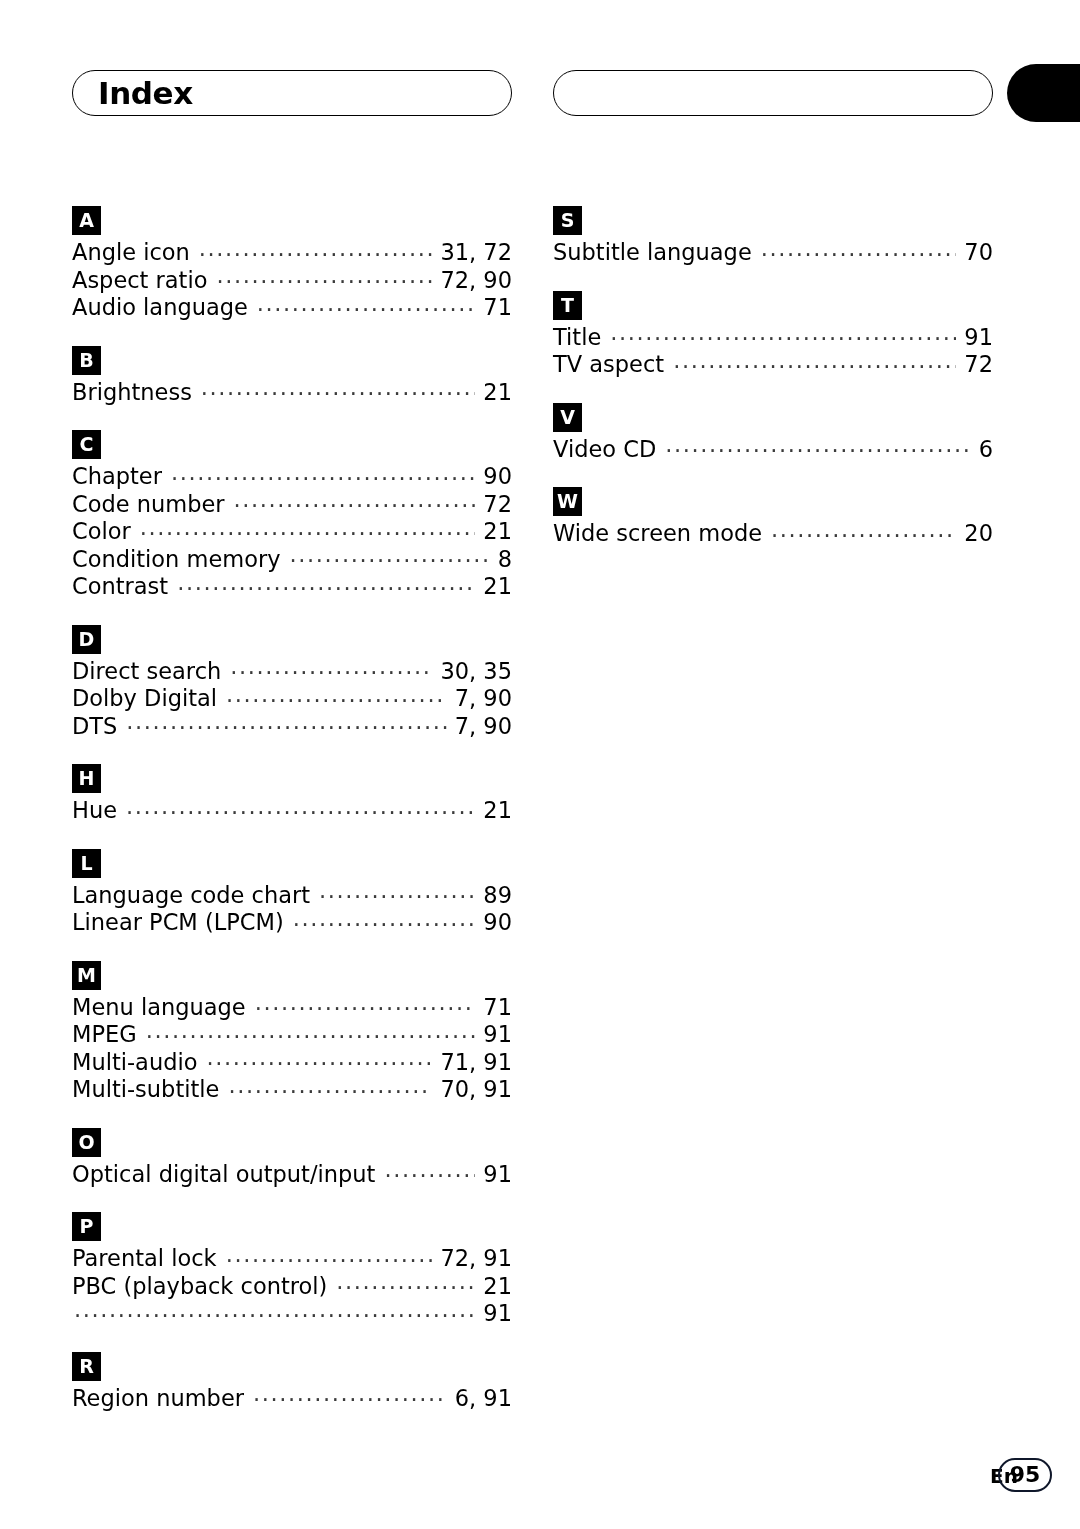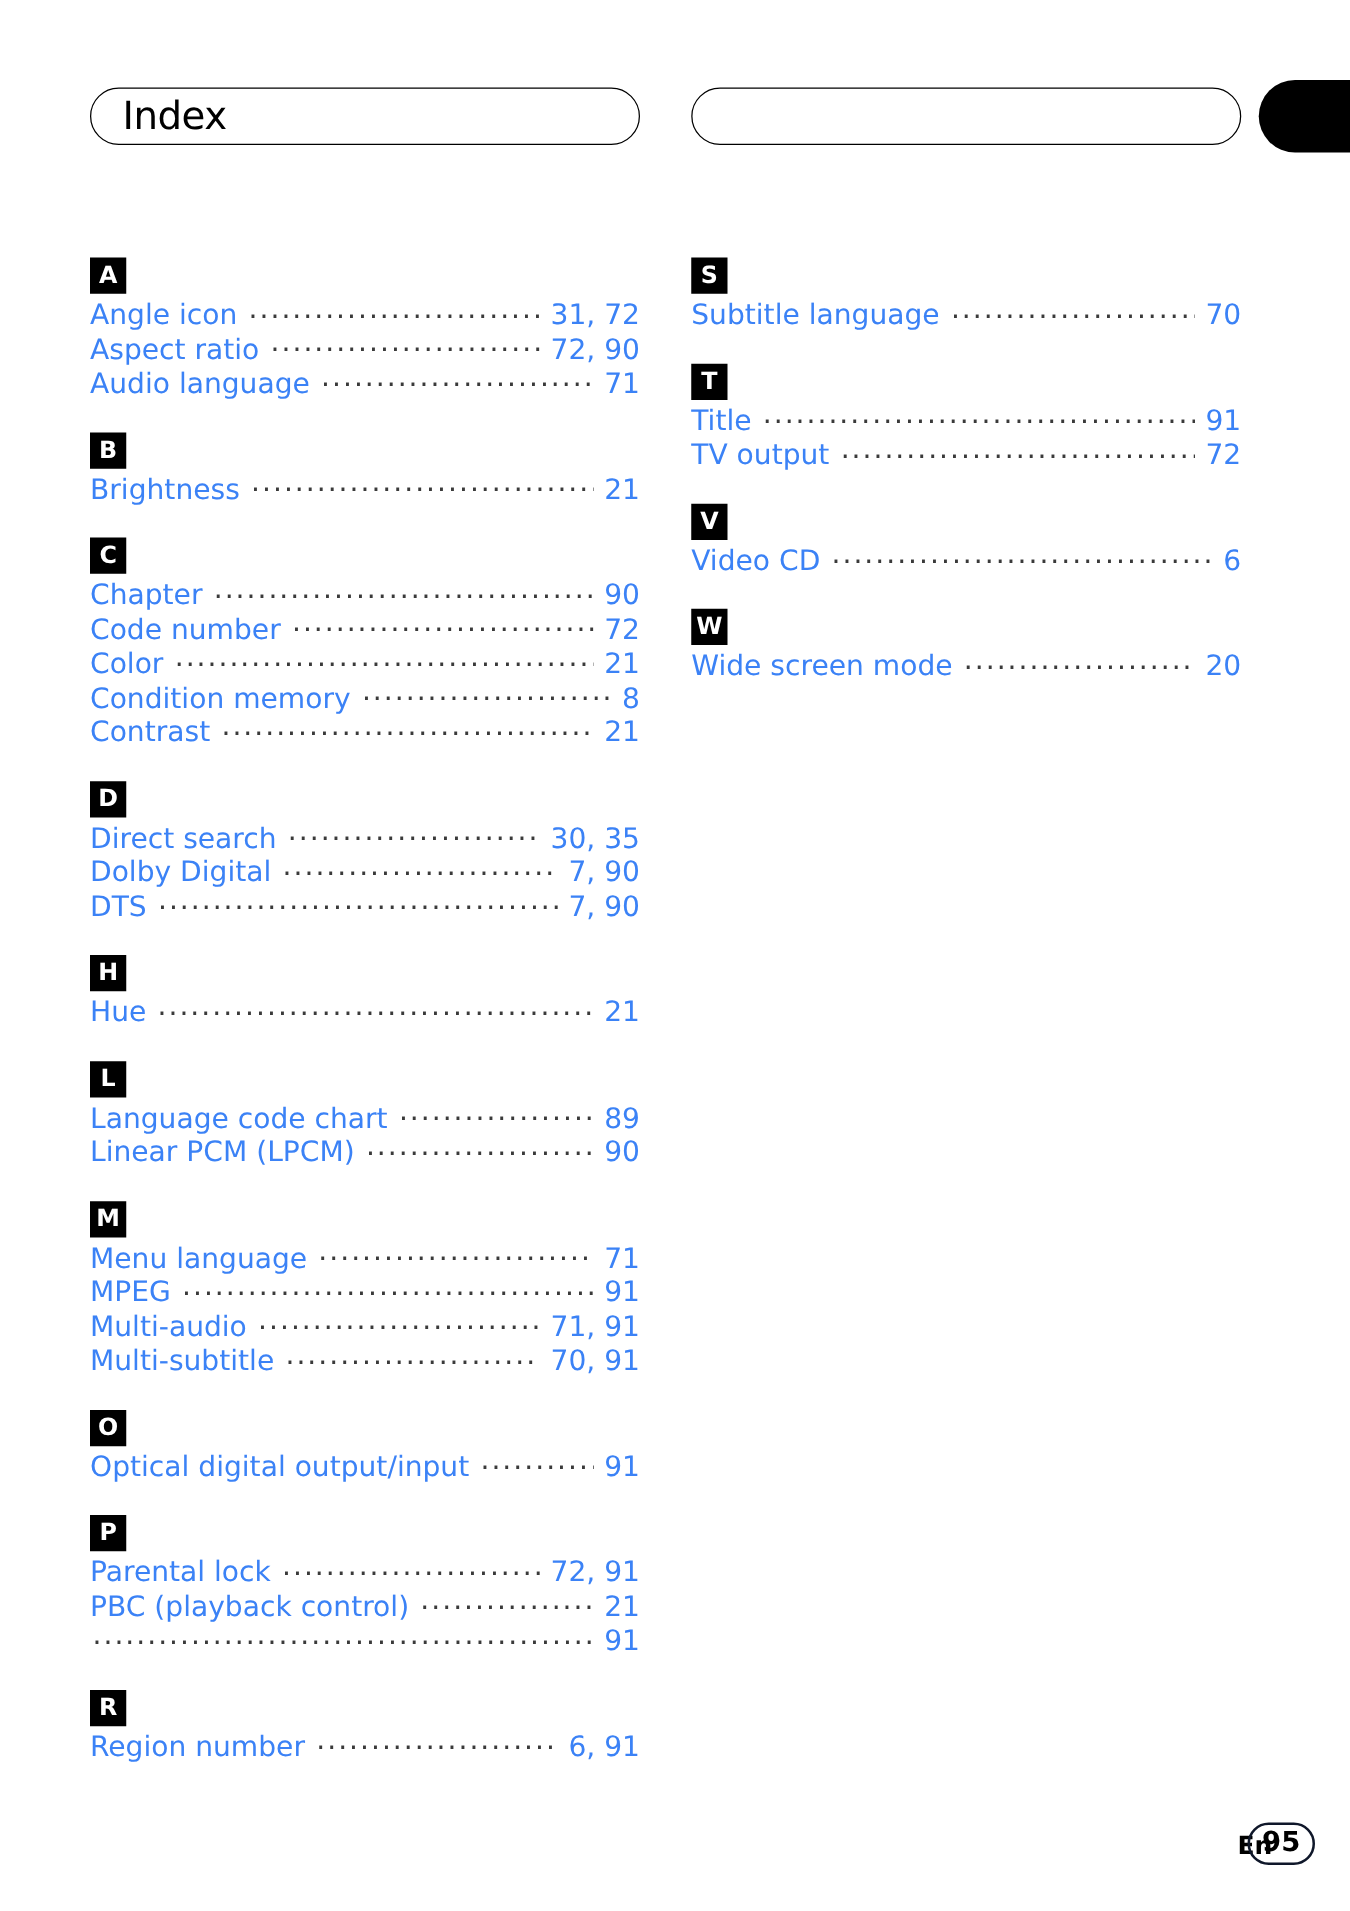--- a/index.html
+++ b/index.html
@@ -32,21 +32,21 @@
     background: #fff;
   }
   .header-pill.left  { left: 72px;  width: 440px; }
   .header-pill.right { left: 553px; width: 440px; }
 
   .header-title {
     position: absolute;
     left: 98px;
     top: 68px;
     font-size: 31px;
-    font-weight: normal;
+    font-weight: bold;
     letter-spacing: -0.4px;
     color: #000;
     line-height: 50px;
   }
 
   .edge-tab {
     position: absolute;
     top: 64px;
     left: 1007px;
     width: 73px;
@@ -83,21 +83,21 @@
     font-weight: bold;
     line-height: 29px;
     text-align: center;
     margin-bottom: 4px;
   }
 
   .entry {
     display: flex;
     align-items: baseline;
     font-size: 22.5px;
-    color: #3b82f6;
+    color: #000000;
     line-height: 27.5px;
     white-space: nowrap;
   }
   .entry-label {
     flex: 0 0 auto;
     padding-right: 7px;
   }
   .entry-dots {
     flex: 1 1 auto;
     overflow: hidden;
@@ -325,21 +325,21 @@
         </div>
       </div>
       <div class="section">
         <span class="letter-badge">T</span>
         <div class="entry">
           <span class="entry-label">Title</span>
           <span class="entry-dots"></span>
           <span class="entry-page">91</span>
         </div>
         <div class="entry">
-          <span class="entry-label">TV output</span>
+          <span class="entry-label">TV aspect</span>
           <span class="entry-dots"></span>
           <span class="entry-page">72</span>
         </div>
       </div>
       <div class="section">
         <span class="letter-badge">V</span>
         <div class="entry">
           <span class="entry-label">Video CD</span>
           <span class="entry-dots"></span>
           <span class="entry-page">6</span>

